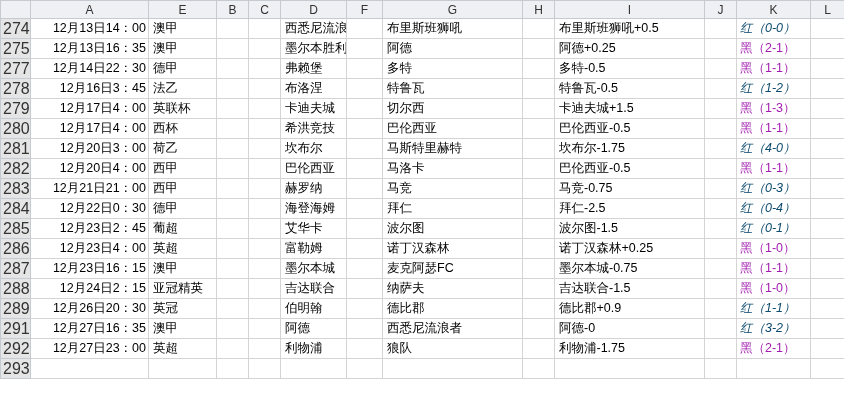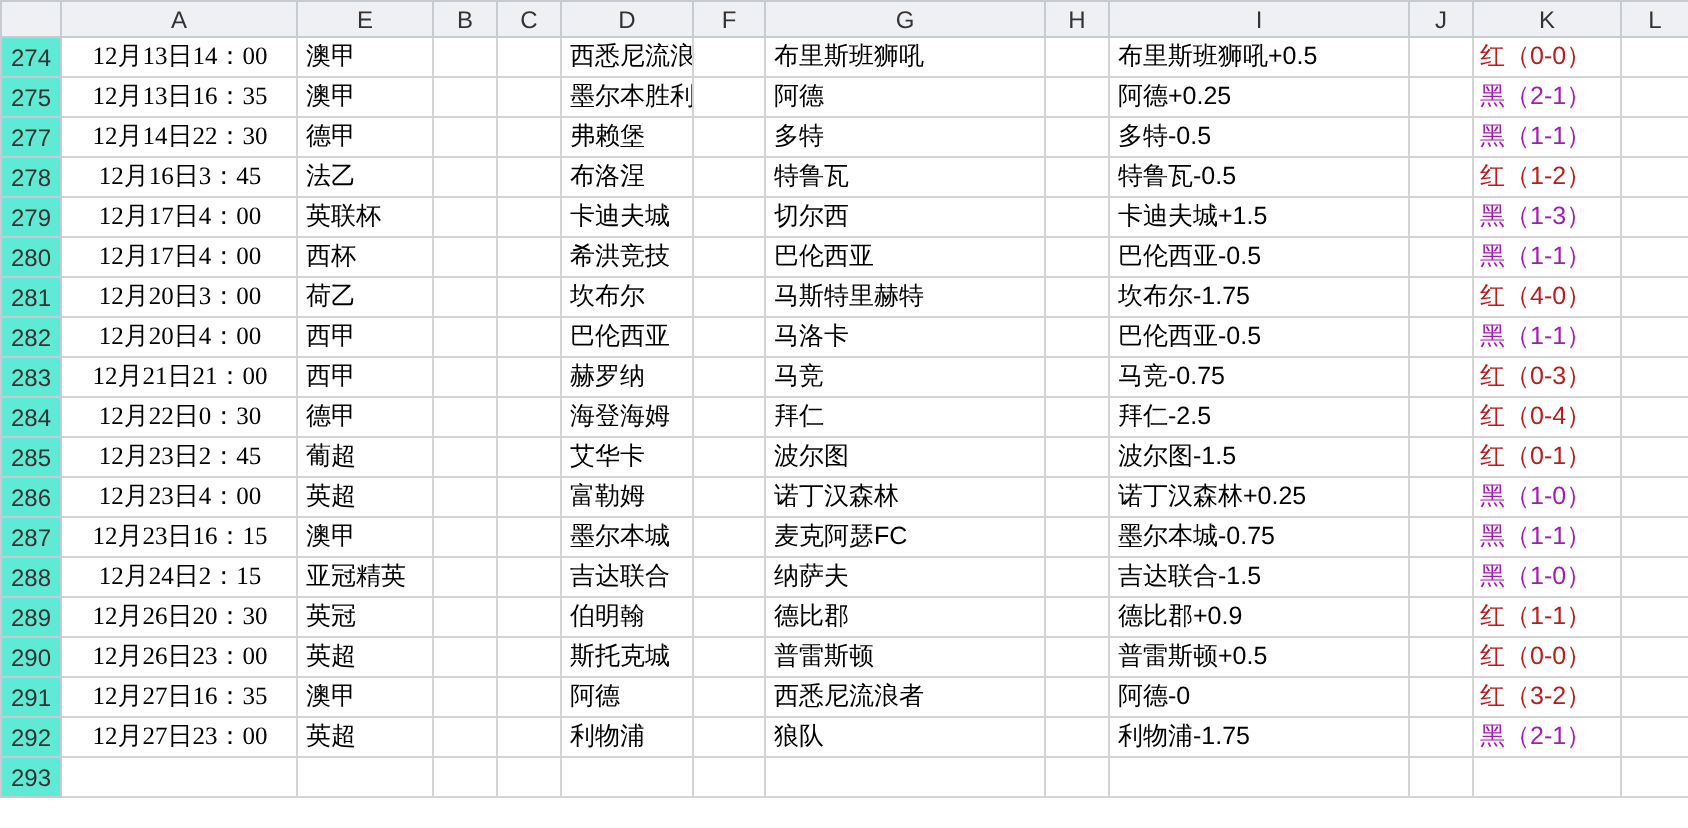--- a/index.html
+++ b/index.html
@@ -33,30 +33,30 @@
     background:#eef0f3;
     text-align:center;
     font-weight:normal;
     color:#333;
     height:17px;
     font-size:12px;
     border:1px solid #c6cbd1;
   }
   thead th.corner{background:#eef0f3;}
   td.rowhdr{
-    background:#5eead4;
+    background:#e5e5e5;
     text-align:center;
     color:#333;
-    font-size:12px;
+    font-size:16px;
     border:1px solid #c6cbd1;
   }
-  td.date{ text-align:center; padding-left:3px; letter-spacing:0px;font-family:Liberation Serif, serif;}
+  td.date{ text-align:right; padding-left:3px; letter-spacing:0px;}
   td.txt{ text-align:left; padding-left:4px;}
   td.k{ text-align:left; padding-left:3px;}
-  .red{color:#b91c1c;}
+  .red{color:#0c4a6e;font-style:italic;}
   .black{color:#a21caf;}
   .empty-row td{height:19px;}
   .blankcell{background:#fff;}
 </style>
 </head>
 <body>
 
 <div class="sheet">
 <table>
   <colgroup>
@@ -311,35 +311,20 @@
       <td class="txt">伯明翰</td>
       <td class="blankcell"></td>
       <td class="txt">德比郡</td>
       <td class="blankcell"></td>
       <td class="txt">德比郡+0.9</td>
       <td class="blankcell"></td>
       <td class="k red">红（1-1）</td>
       <td class="blankcell"></td>
     </tr>
     <tr>
-      <td class="rowhdr">290</td>
-      <td class="date">12月26日23：00</td>
-      <td class="txt">英超</td>
-      <td class="blankcell"></td>
-      <td class="blankcell"></td>
-      <td class="txt">斯托克城</td>
-      <td class="blankcell"></td>
-      <td class="txt">普雷斯顿</td>
-      <td class="blankcell"></td>
-      <td class="txt">普雷斯顿+0.5</td>
-      <td class="blankcell"></td>
-      <td class="k red">红（0-0）</td>
-      <td class="blankcell"></td>
-    </tr>
-    <tr>
       <td class="rowhdr">291</td>
       <td class="date">12月27日16：35</td>
       <td class="txt">澳甲</td>
       <td class="blankcell"></td>
       <td class="blankcell"></td>
       <td class="txt">阿德</td>
       <td class="blankcell"></td>
       <td class="txt">西悉尼流浪者</td>
       <td class="blankcell"></td>
       <td class="txt">阿德-0</td>

